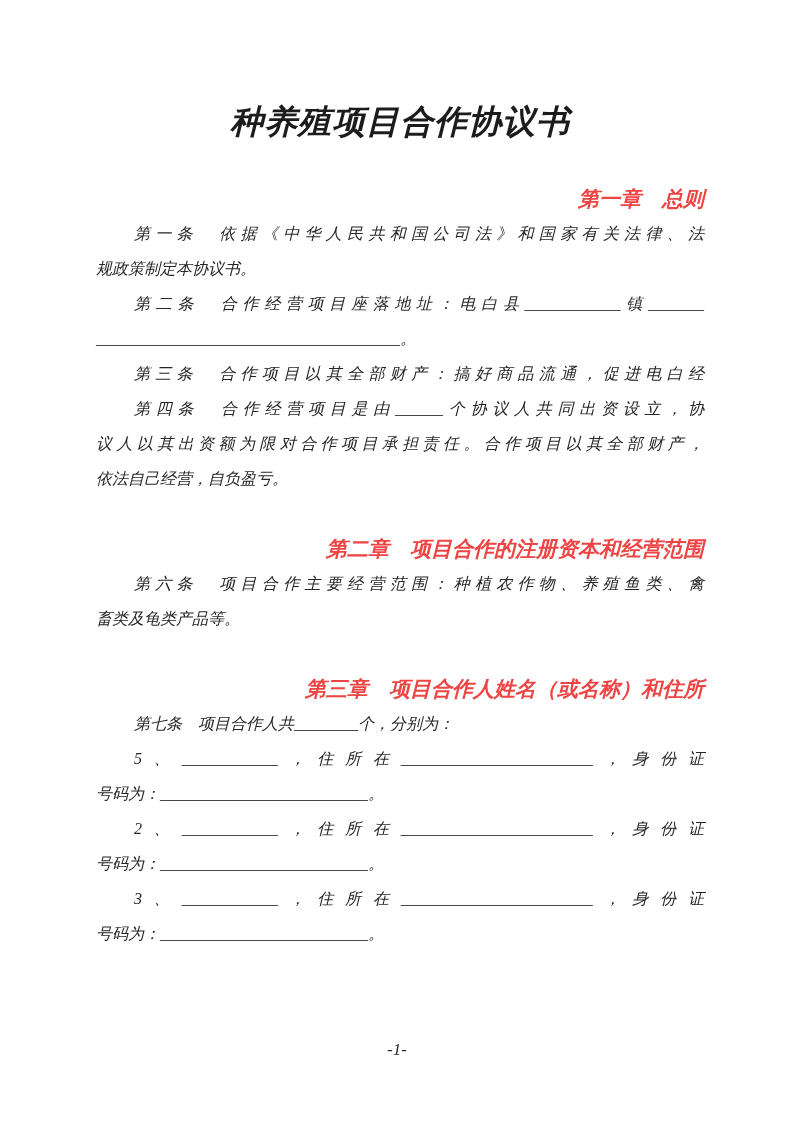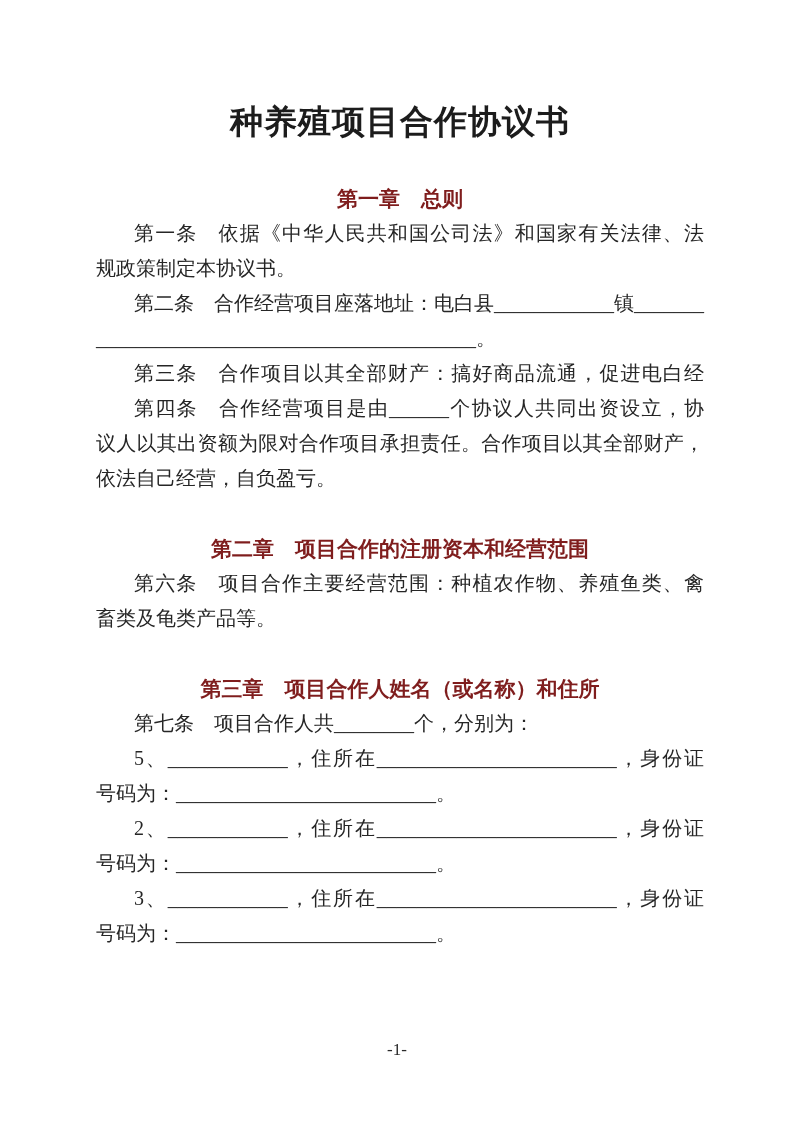--- a/index.html
+++ b/index.html
@@ -9,20 +9,21 @@
   }
   .page {
     position: relative;
     width: 794px;
     height: 1123px;
     background: #ffffff;
     overflow: hidden;
     font-family: "Liberation Serif", "DejaVu Serif", serif;
     color: #262626;
     box-sizing: border-box;
+    font-style: italic;
   }
   .content {
     position: absolute;
     left: 96px;
     top: 98px;
     width: 608px;
   }
   .doc-title {
     font-family: "Liberation Sans", "DejaVu Sans", sans-serif;
     font-weight: bold;
@@ -30,27 +31,27 @@
     line-height: 48px;
     text-align: center;
     letter-spacing: 1px;
     color: #1c1c1c;
   }
   .chapter-heading {
     font-family: "Liberation Sans", "DejaVu Sans", sans-serif;
     font-weight: bold;
     font-size: 21px;
     line-height: 35px;
-    text-align: center;
+    text-align: right;
     margin-top: 35px;
-    color: #7f1d1d;
+    color: #ef4444;
   }
   .paragraph { margin: 0; }
   .line {
-    font-size: 20px;
+    font-size: 16px;
     line-height: 35px;
     text-align: left;
     white-space: pre-wrap;
   }
   .line.j {
     text-align: justify;
     text-align-last: justify;
   }
   .line.i {
     text-indent: 38px;

